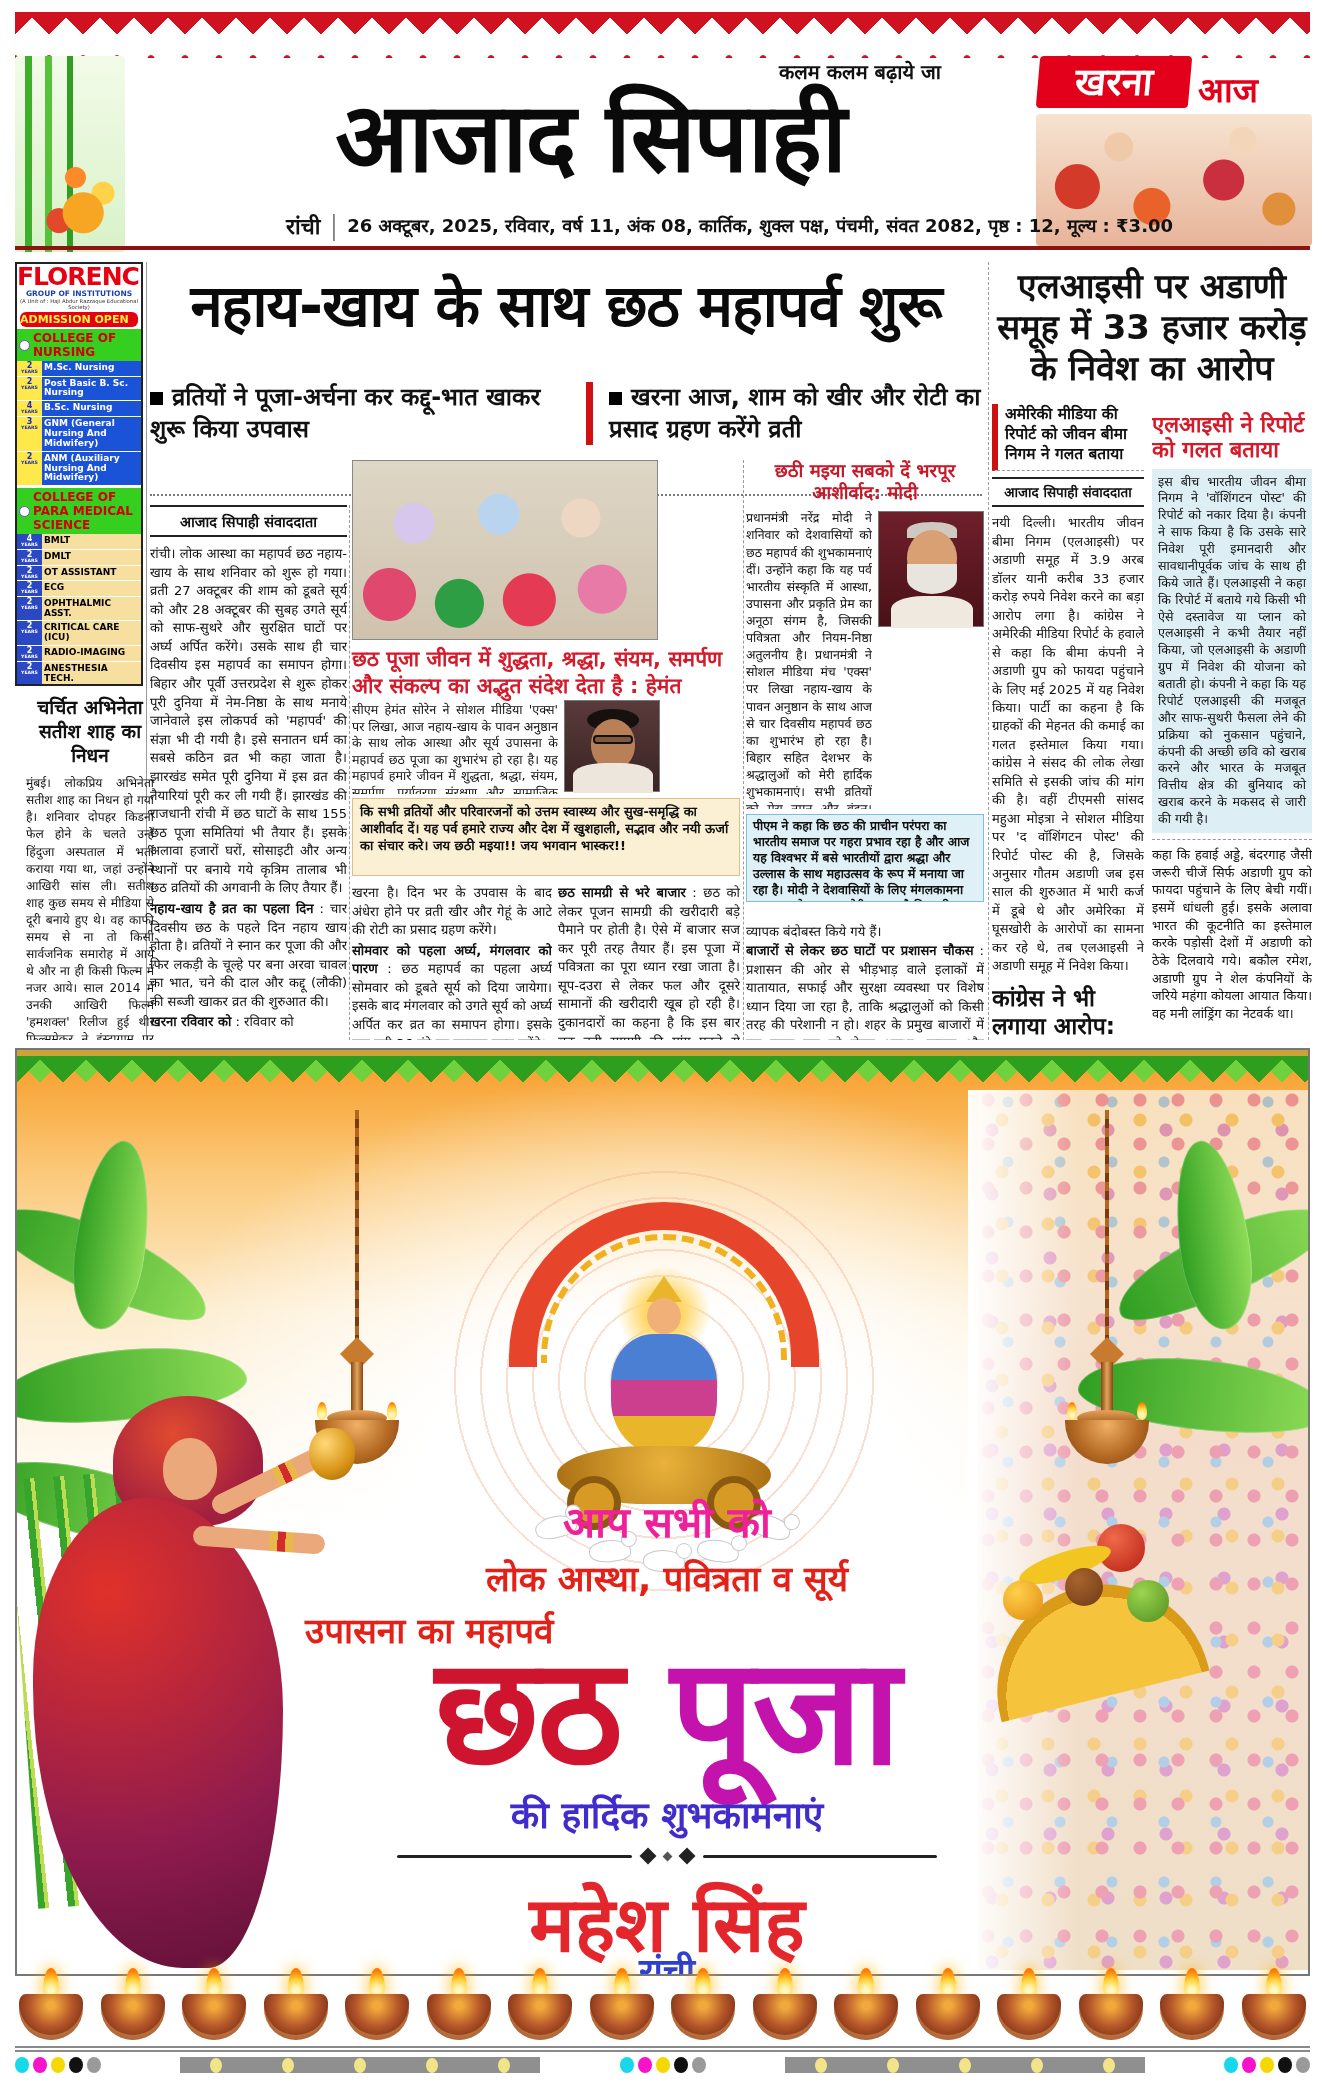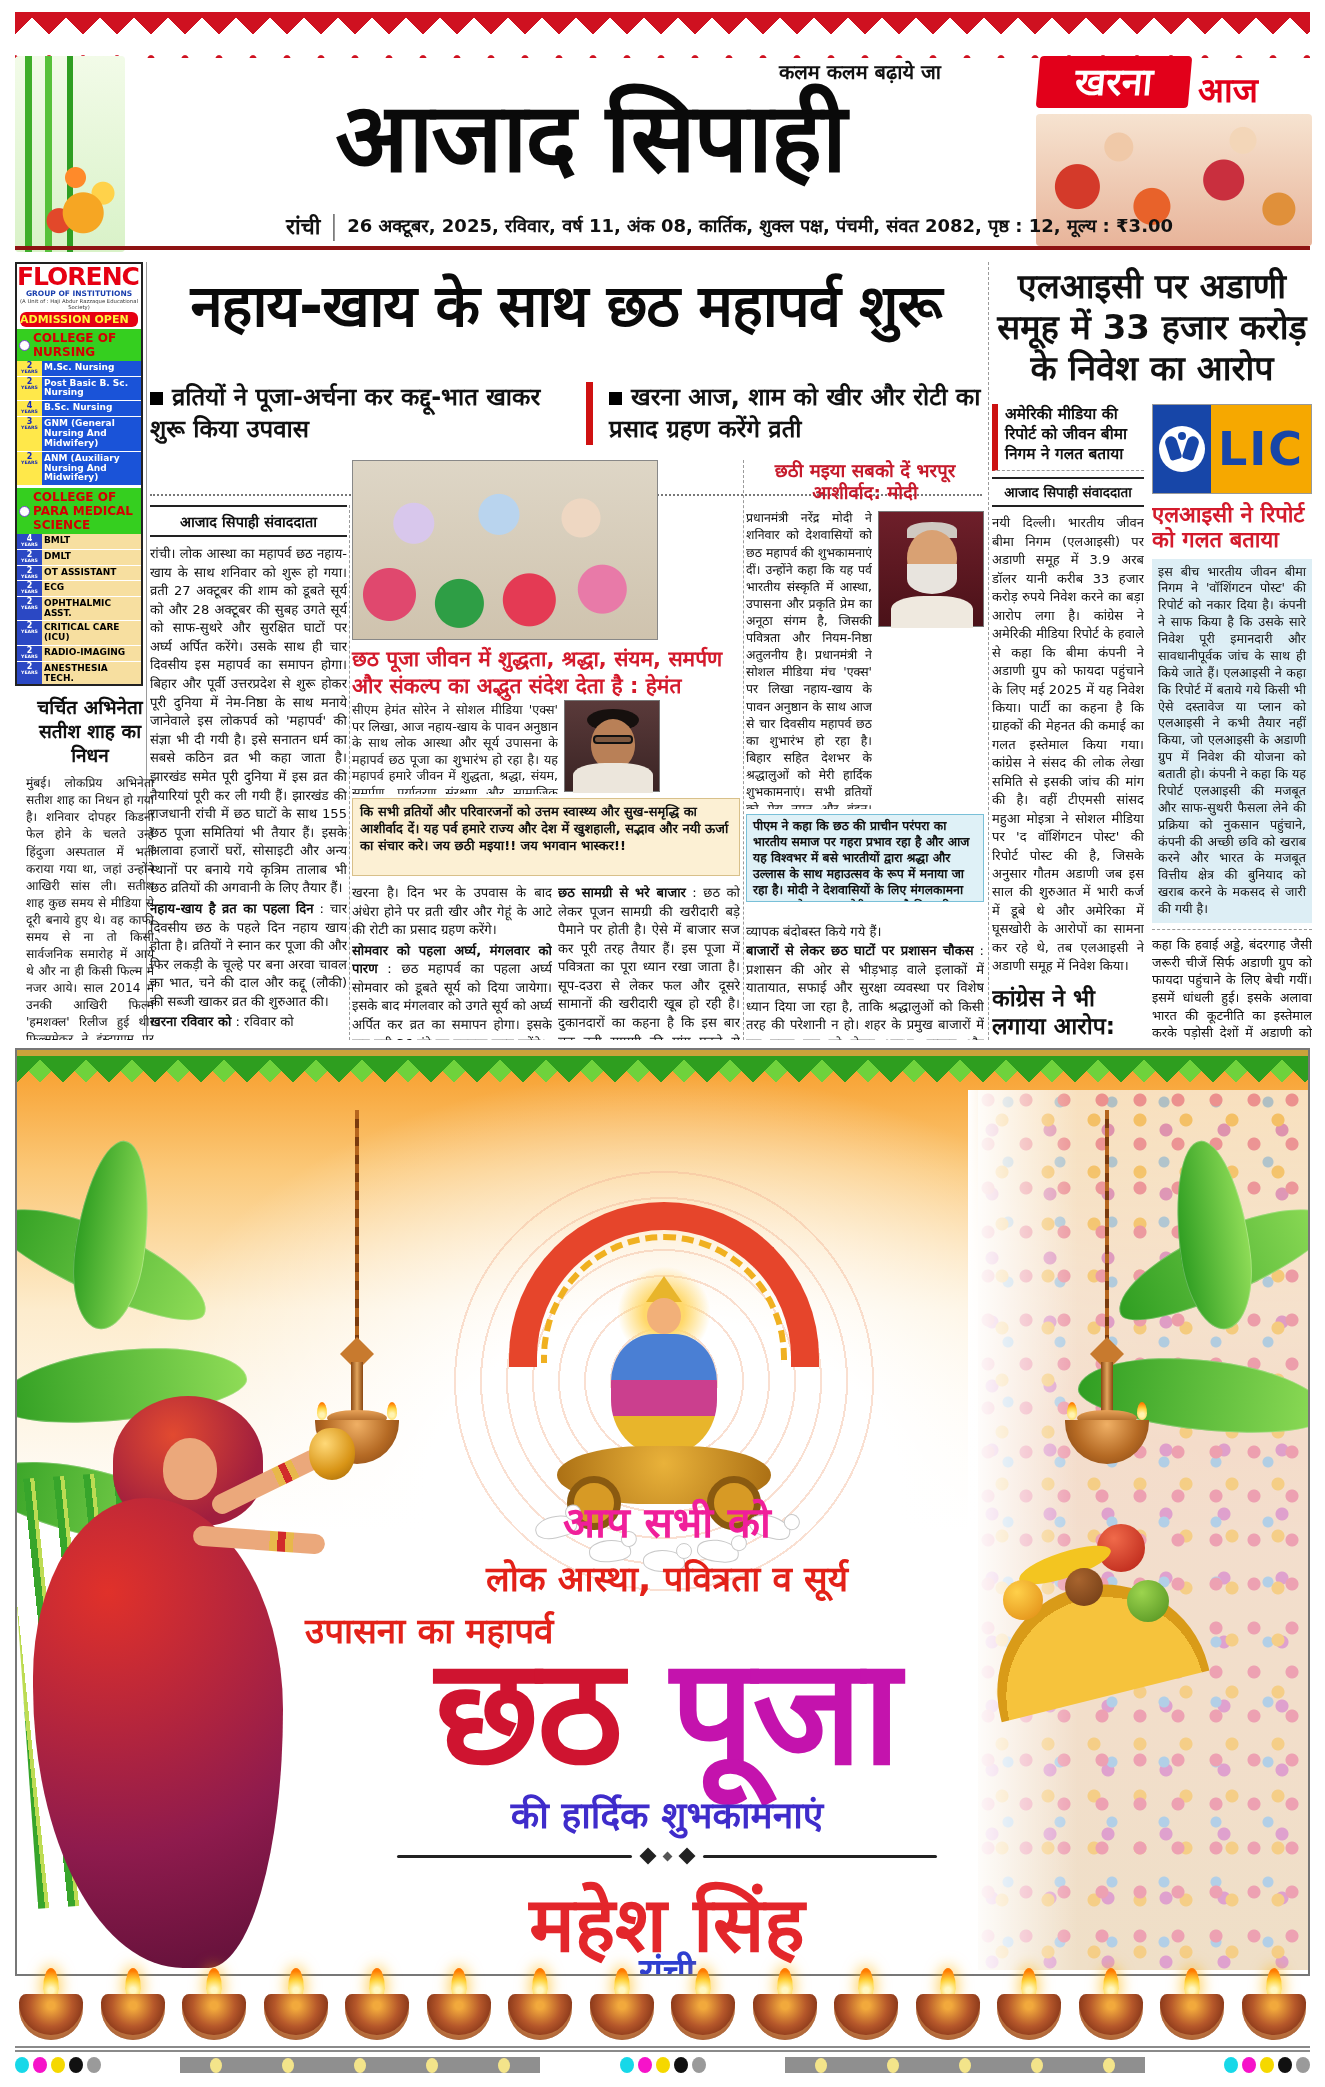--- a/index.html
+++ b/index.html
@@ -475,30 +475,20 @@
 
   <div class="abs lic-headline">एलआइसी पर अडाणी समूह में 33 हजार करोड़ के निवेश का आरोप</div>
   <div class="abs lic-left">
     <div class="dek">अमेरिकी मीडिया की रिपोर्ट को जीवन बीमा निगम ने गलत बताया</div>
     <div class="byline">आजाद सिपाही संवाददाता</div>
     <div class="body just">नयी दिल्ली। भारतीय जीवन बीमा निगम (एलआइसी) पर अडाणी समूह में 3.9 अरब डॉलर यानी करीब 33 हजार करोड़ रुपये निवेश करने का बड़ा आरोप लगा है। कांग्रेस ने अमेरिकी मीडिया रिपोर्ट के हवाले से कहा कि बीमा कंपनी ने अडाणी ग्रुप को फायदा पहुंचाने के लिए मई 2025 में यह निवेश किया। पार्टी का कहना है कि ग्राहकों की मेहनत की कमाई का गलत इस्तेमाल किया गया। कांग्रेस ने संसद की लोक लेखा समिति से इसकी जांच की मांग की है। वहीं टीएमसी सांसद महुआ मोइत्रा ने सोशल मीडिया पर 'द वॉशिंगटन पोस्ट' की रिपोर्ट पोस्ट की है, जिसके अनुसार गौतम अडाणी जब इस साल की शुरुआत में भारी कर्ज में डूबे थे और अमेरिका में घूसखोरी के आरोपों का सामना कर रहे थे, तब एलआइसी ने अडाणी समूह में निवेश किया।</div>
     <div class="congress-head">कांग्रेस ने भी लगाया आरोप:</div>
 
   </div>
   <div class="abs lic-right">
-    <div class="lic-logo">
-      <div class="blue">
-        <div class="lic-embl">
-          <span class="hand l"></span>
-            <span class="hand r"></span>
-            <span class="lamp"></span>
-        </div>
-      </div>
-      <div class="yellow">LIC</div>
-    </div>
     <div class="lic-subhead">एलआइसी ने रिपोर्ट को गलत बताया</div>
     <div class="blue-box just">इस बीच भारतीय जीवन बीमा निगम ने 'वॉशिंगटन पोस्ट' की रिपोर्ट को नकार दिया है। कंपनी ने साफ किया है कि उसके सारे निवेश पूरी इमानदारी और सावधानीपूर्वक जांच के साथ ही किये जाते हैं। एलआइसी ने कहा कि रिपोर्ट में बताये गये किसी भी ऐसे दस्तावेज या प्लान को एलआइसी ने कभी तैयार नहीं किया, जो एलआइसी के अडाणी ग्रुप में निवेश की योजना को बताती हो। कंपनी ने कहा कि यह रिपोर्ट एलआइसी की मजबूत और साफ-सुथरी फैसला लेने की प्रक्रिया को नुकसान पहुंचाने, कंपनी की अच्छी छवि को खराब करने और भारत के मजबूत वित्तीय क्षेत्र की बुनियाद को खराब करने के मकसद से जारी की गयी है।</div>
     <div class="lic-tail just">कहा कि हवाई अड्डे, बंदरगाह जैसी जरूरी चीजें सिर्फ अडाणी ग्रुप को फायदा पहुंचाने के लिए बेची गयीं। इसमें धांधली हुई। इसके अलावा भारत की कूटनीति का इस्तेमाल करके पड़ोसी देशों में अडाणी को ठेके दिलवाये गये। बकौल रमेश, अडाणी ग्रुप ने शेल कंपनियों के जरिये महंगा कोयला आयात किया। वह मनी लांड्रिंग का नेटवर्क था।</div>
   </div>
 
   <div class="abs bigad">
     <div class="crowd"></div>
     <div class="crowd-fade"></div>
     <div class="toran"></div>
     <div class="strands"></div>

